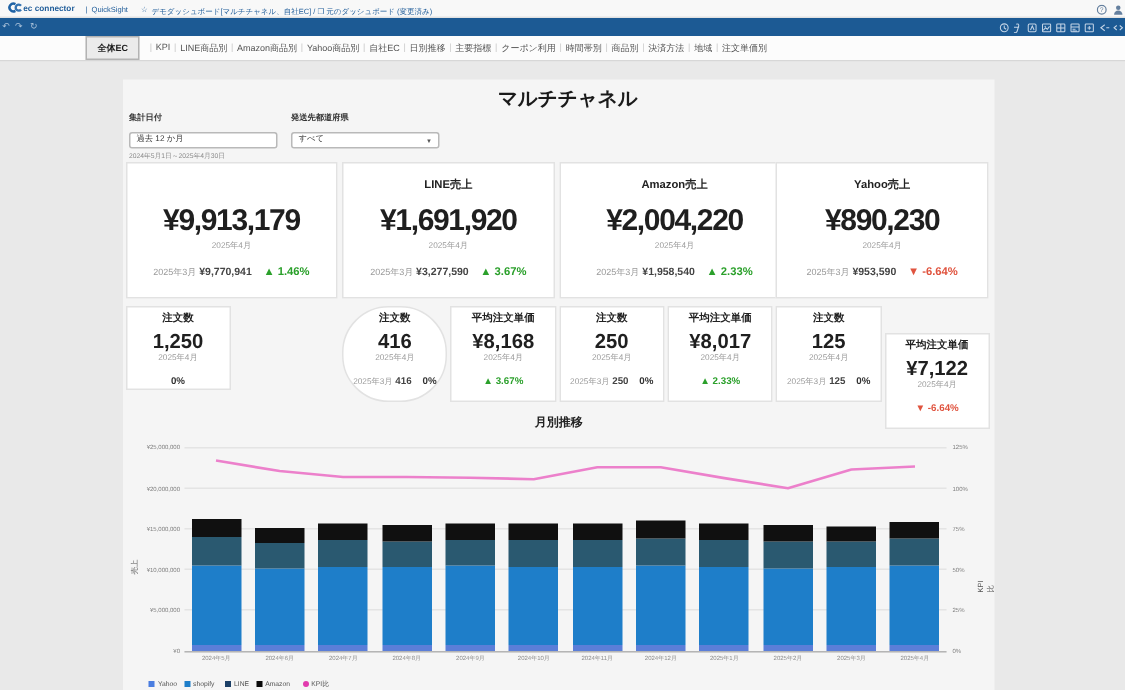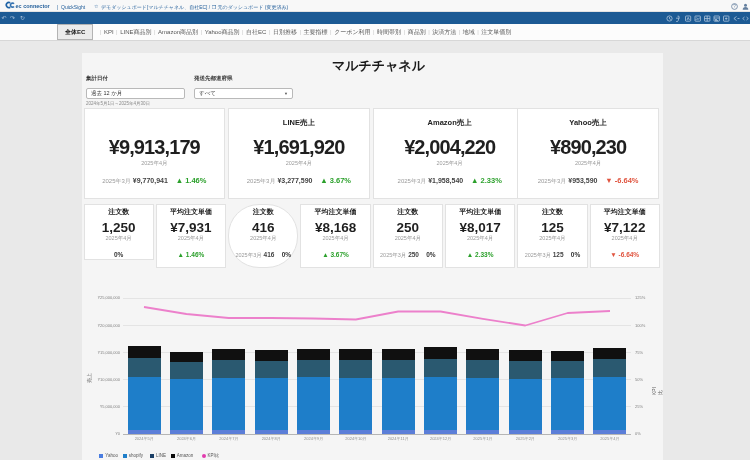--- a/index.html
+++ b/index.html
@@ -168,26 +168,20 @@
   <div class="cv" style="top:27px;font-size:20px;letter-spacing:-0.9px;">¥890,230</div>
   <div class="cd" style="top:51px;font-size:5.5px;">2025年4月</div>
   <div class="cb" style="top:67px;font-size:7px;"><span class="glabel" style="font-size:6px;">2025年3月</span> <b>¥953,590</b>&nbsp;&nbsp;&nbsp;&nbsp;<span class="red" style="font-size:7.5px;">▼ -6.64%</span></div>
 </div>
     <div class="card" style="left:8.5px;top:158px;width:70.3px;height:56px;">
   <div class="ct" style="top:1.5px;font-size:7px;">注文数</div>
   <div class="cv" style="top:14.5px;font-size:13.5px;">1,250</div>
   <div class="cd" style="top:30px;font-size:5.5px;">2025年4月</div>
   <div class="cb" style="top:46px;font-size:6.5px;white-space:nowrap;"><span style="color:#333;font-weight:bold;">0%</span></div>
 </div>
-<div class="card" style="left:80.8px;top:158px;width:70.3px;height:64px;">
-  <div class="ct" style="top:1.5px;font-size:7px;">平均注文単価</div>
-  <div class="cv" style="top:14.5px;font-size:13.5px;">¥7,931</div>
-  <div class="cd" style="top:30px;font-size:5.5px;">2025年4月</div>
-  <div class="cb" style="top:46px;font-size:6.5px;white-space:nowrap;"><span class="green">▲ 1.46%</span></div>
-</div>
 <div class="card" style="left:153.1px;top:158px;width:70.3px;height:64px;border-radius:31px;">
   <div class="ct" style="top:1.5px;font-size:7px;">注文数</div>
   <div class="cv" style="top:14.5px;font-size:13.5px;">416</div>
   <div class="cd" style="top:30px;font-size:5.5px;">2025年4月</div>
   <div class="cb" style="top:46px;font-size:6.5px;white-space:nowrap;"><span class="glabel" style="font-size:5.5px;">2025年3月</span> <b>416</b>&nbsp;&nbsp;&nbsp;&nbsp;<span style="color:#333;font-weight:bold;">0%</span></div>
 </div>
 <div class="card" style="left:225.4px;top:158px;width:70.3px;height:64px;">
   <div class="ct" style="top:1.5px;font-size:7px;">平均注文単価</div>
   <div class="cv" style="top:14.5px;font-size:13.5px;">¥8,168</div>
   <div class="cd" style="top:30px;font-size:5.5px;">2025年4月</div>
@@ -204,26 +198,27 @@
   <div class="cv" style="top:14.5px;font-size:13.5px;">¥8,017</div>
   <div class="cd" style="top:30px;font-size:5.5px;">2025年4月</div>
   <div class="cb" style="top:46px;font-size:6.5px;white-space:nowrap;"><span class="green">▲ 2.33%</span></div>
 </div>
 <div class="card" style="left:442.3px;top:158px;width:70.3px;height:64px;">
   <div class="ct" style="top:1.5px;font-size:7px;">注文数</div>
   <div class="cv" style="top:14.5px;font-size:13.5px;">125</div>
   <div class="cd" style="top:30px;font-size:5.5px;">2025年4月</div>
   <div class="cb" style="top:46px;font-size:6.5px;white-space:nowrap;"><span class="glabel" style="font-size:5.5px;">2025年3月</span> <b>125</b>&nbsp;&nbsp;&nbsp;&nbsp;<span style="color:#333;font-weight:bold;">0%</span></div>
 </div>
-<div class="card" style="left:514.6px;top:158px;width:70.3px;height:64px;text-decoration:underline;">
+<div class="card" style="left:514.6px;top:176px;width:70.3px;height:64px;text-decoration:underline;">
   <div class="ct" style="top:1.5px;font-size:7px;">平均注文単価</div>
   <div class="cv" style="top:14.5px;font-size:13.5px;">¥7,122</div>
   <div class="cd" style="top:30px;font-size:5.5px;">2025年4月</div>
   <div class="cb" style="top:46px;font-size:6.5px;white-space:nowrap;"><span class="red">▼ -6.64%</span></div>
 </div>
+    <div class="abs" id="charttitle">月別推移</div>
 <div class="gline" style="left:48px;top:251.5px;width:508px;"></div>
 <div class="ylab" style="left:15px;top:249.3px;">¥25,000,000</div>
 <div class="y2lab" style="left:560px;top:249.3px;">125%</div>
 <div class="gline" style="left:48px;top:278.7px;width:508px;"></div>
 <div class="ylab" style="left:15px;top:276.5px;">¥20,000,000</div>
 <div class="y2lab" style="left:560px;top:276.5px;">100%</div>
 <div class="gline" style="left:48px;top:305.9px;width:508px;"></div>
 <div class="ylab" style="left:15px;top:303.7px;">¥15,000,000</div>
 <div class="y2lab" style="left:560px;top:303.7px;">75%</div>
 <div class="gline" style="left:48px;top:333.1px;width:508px;"></div>

